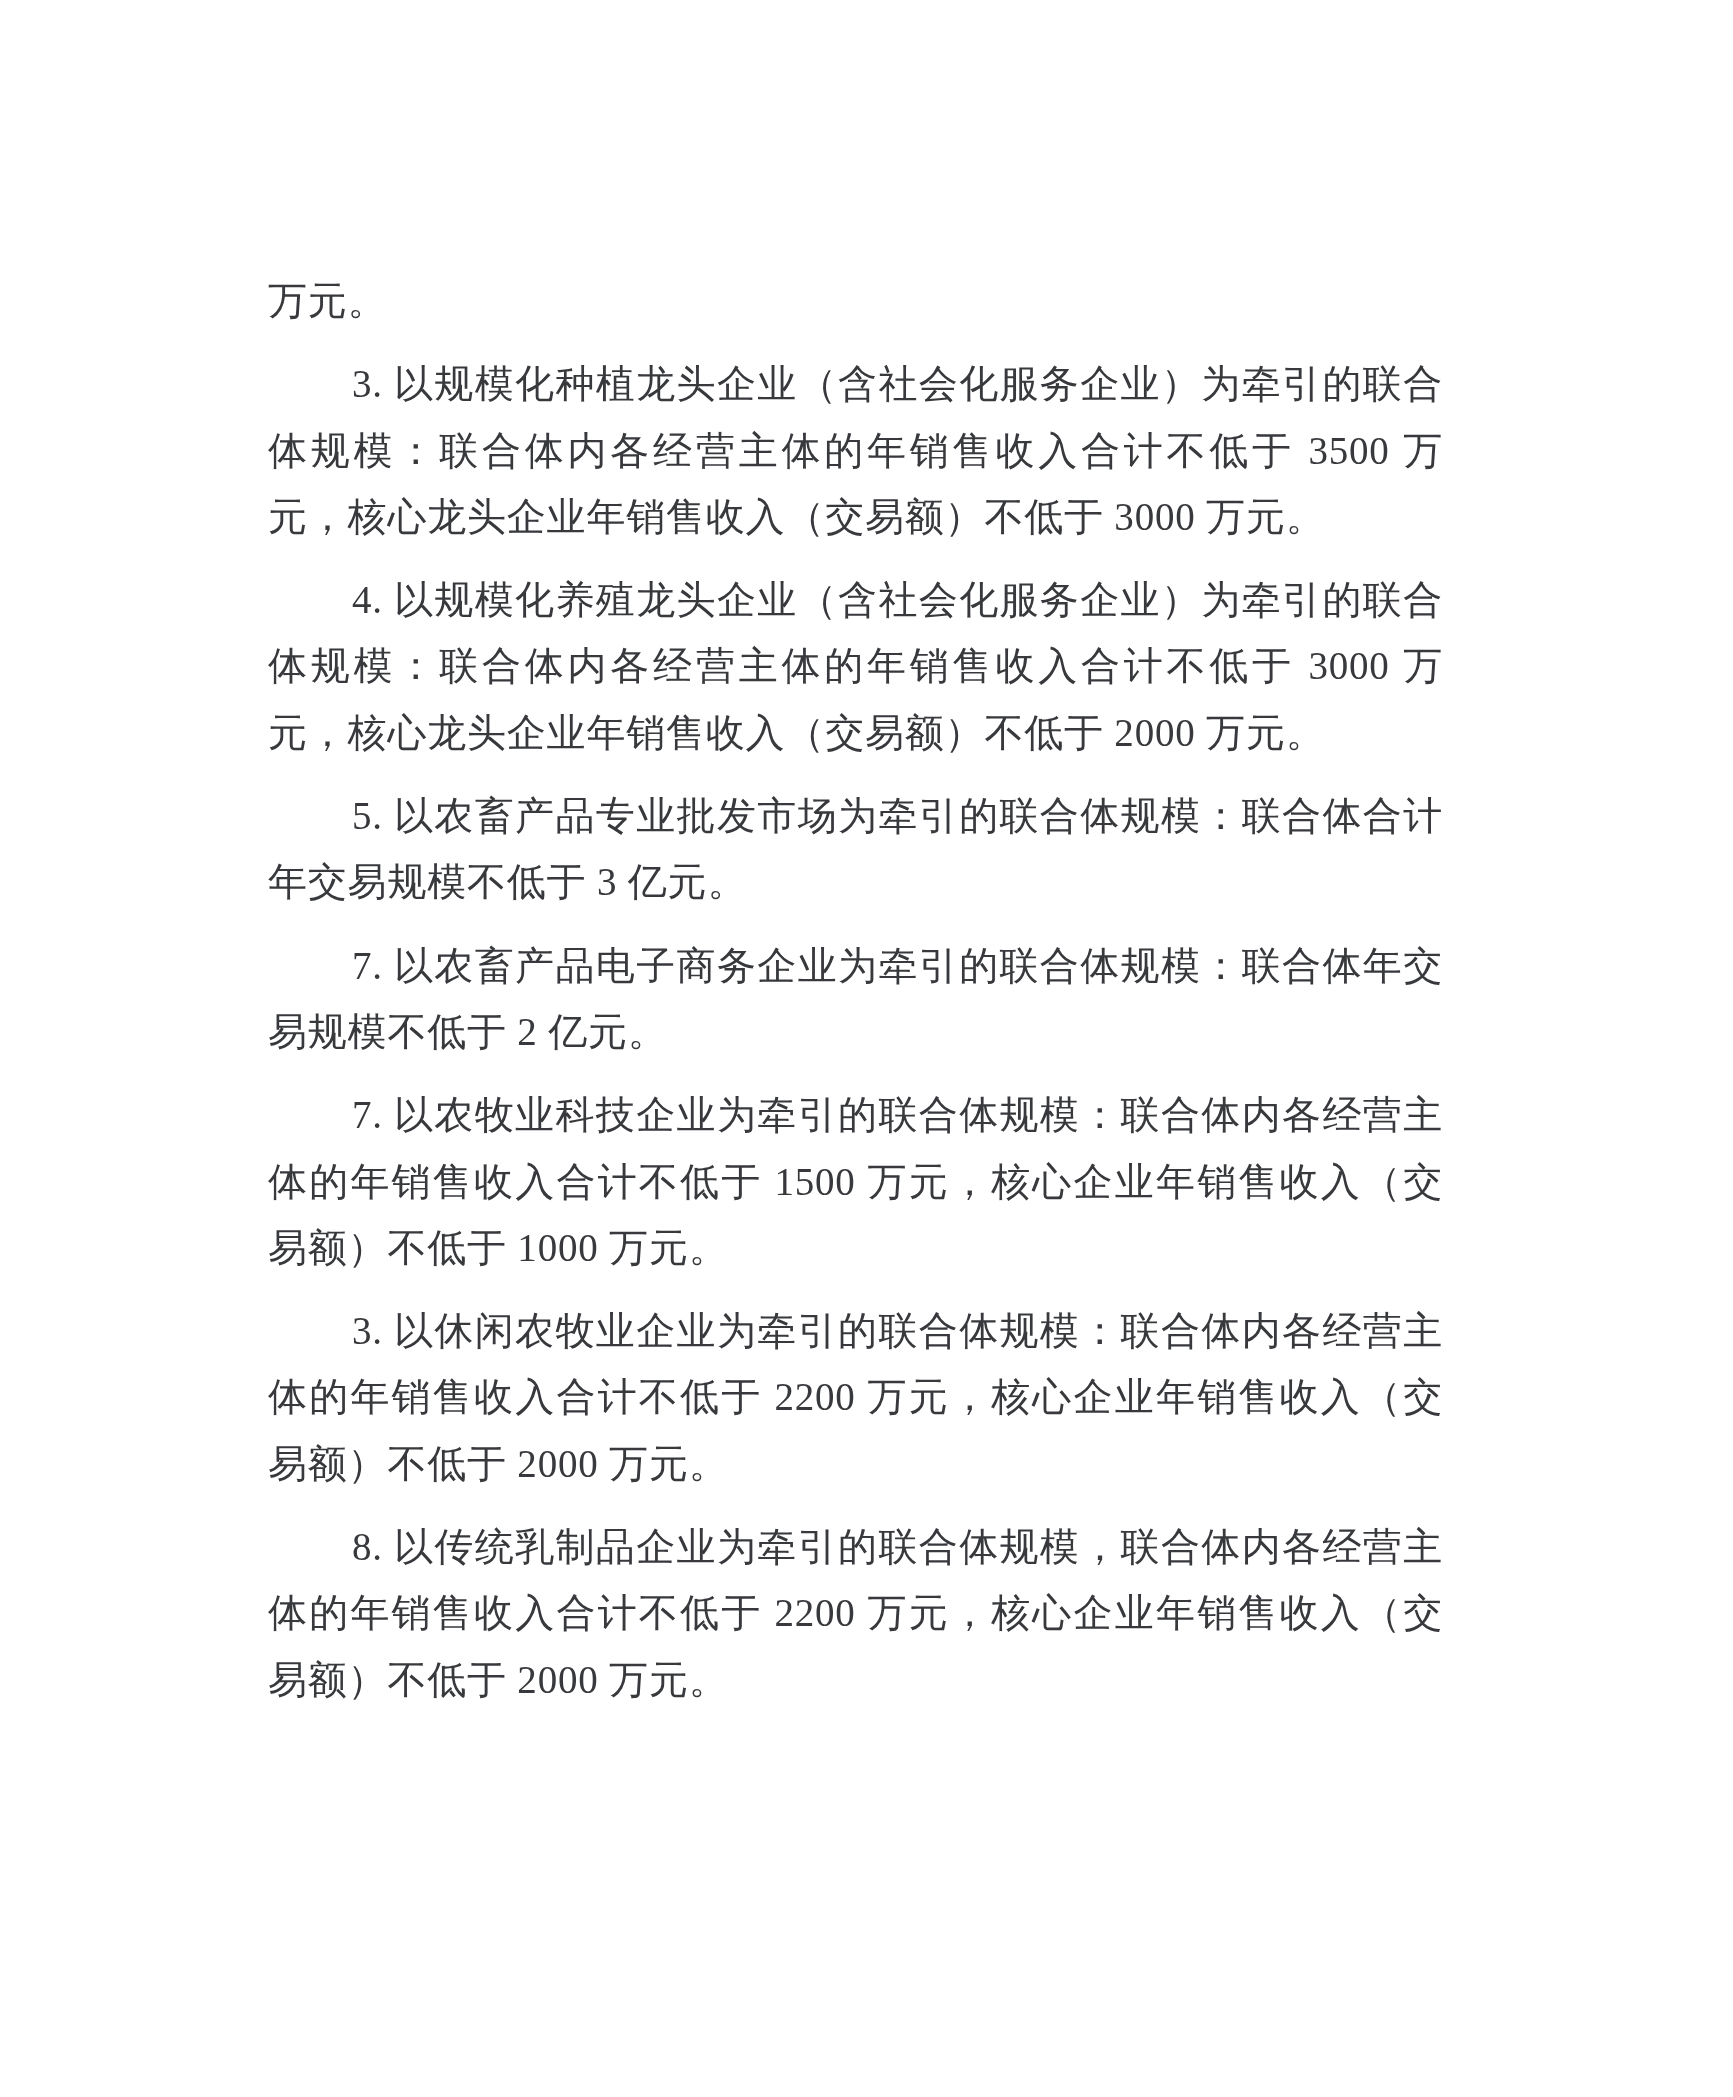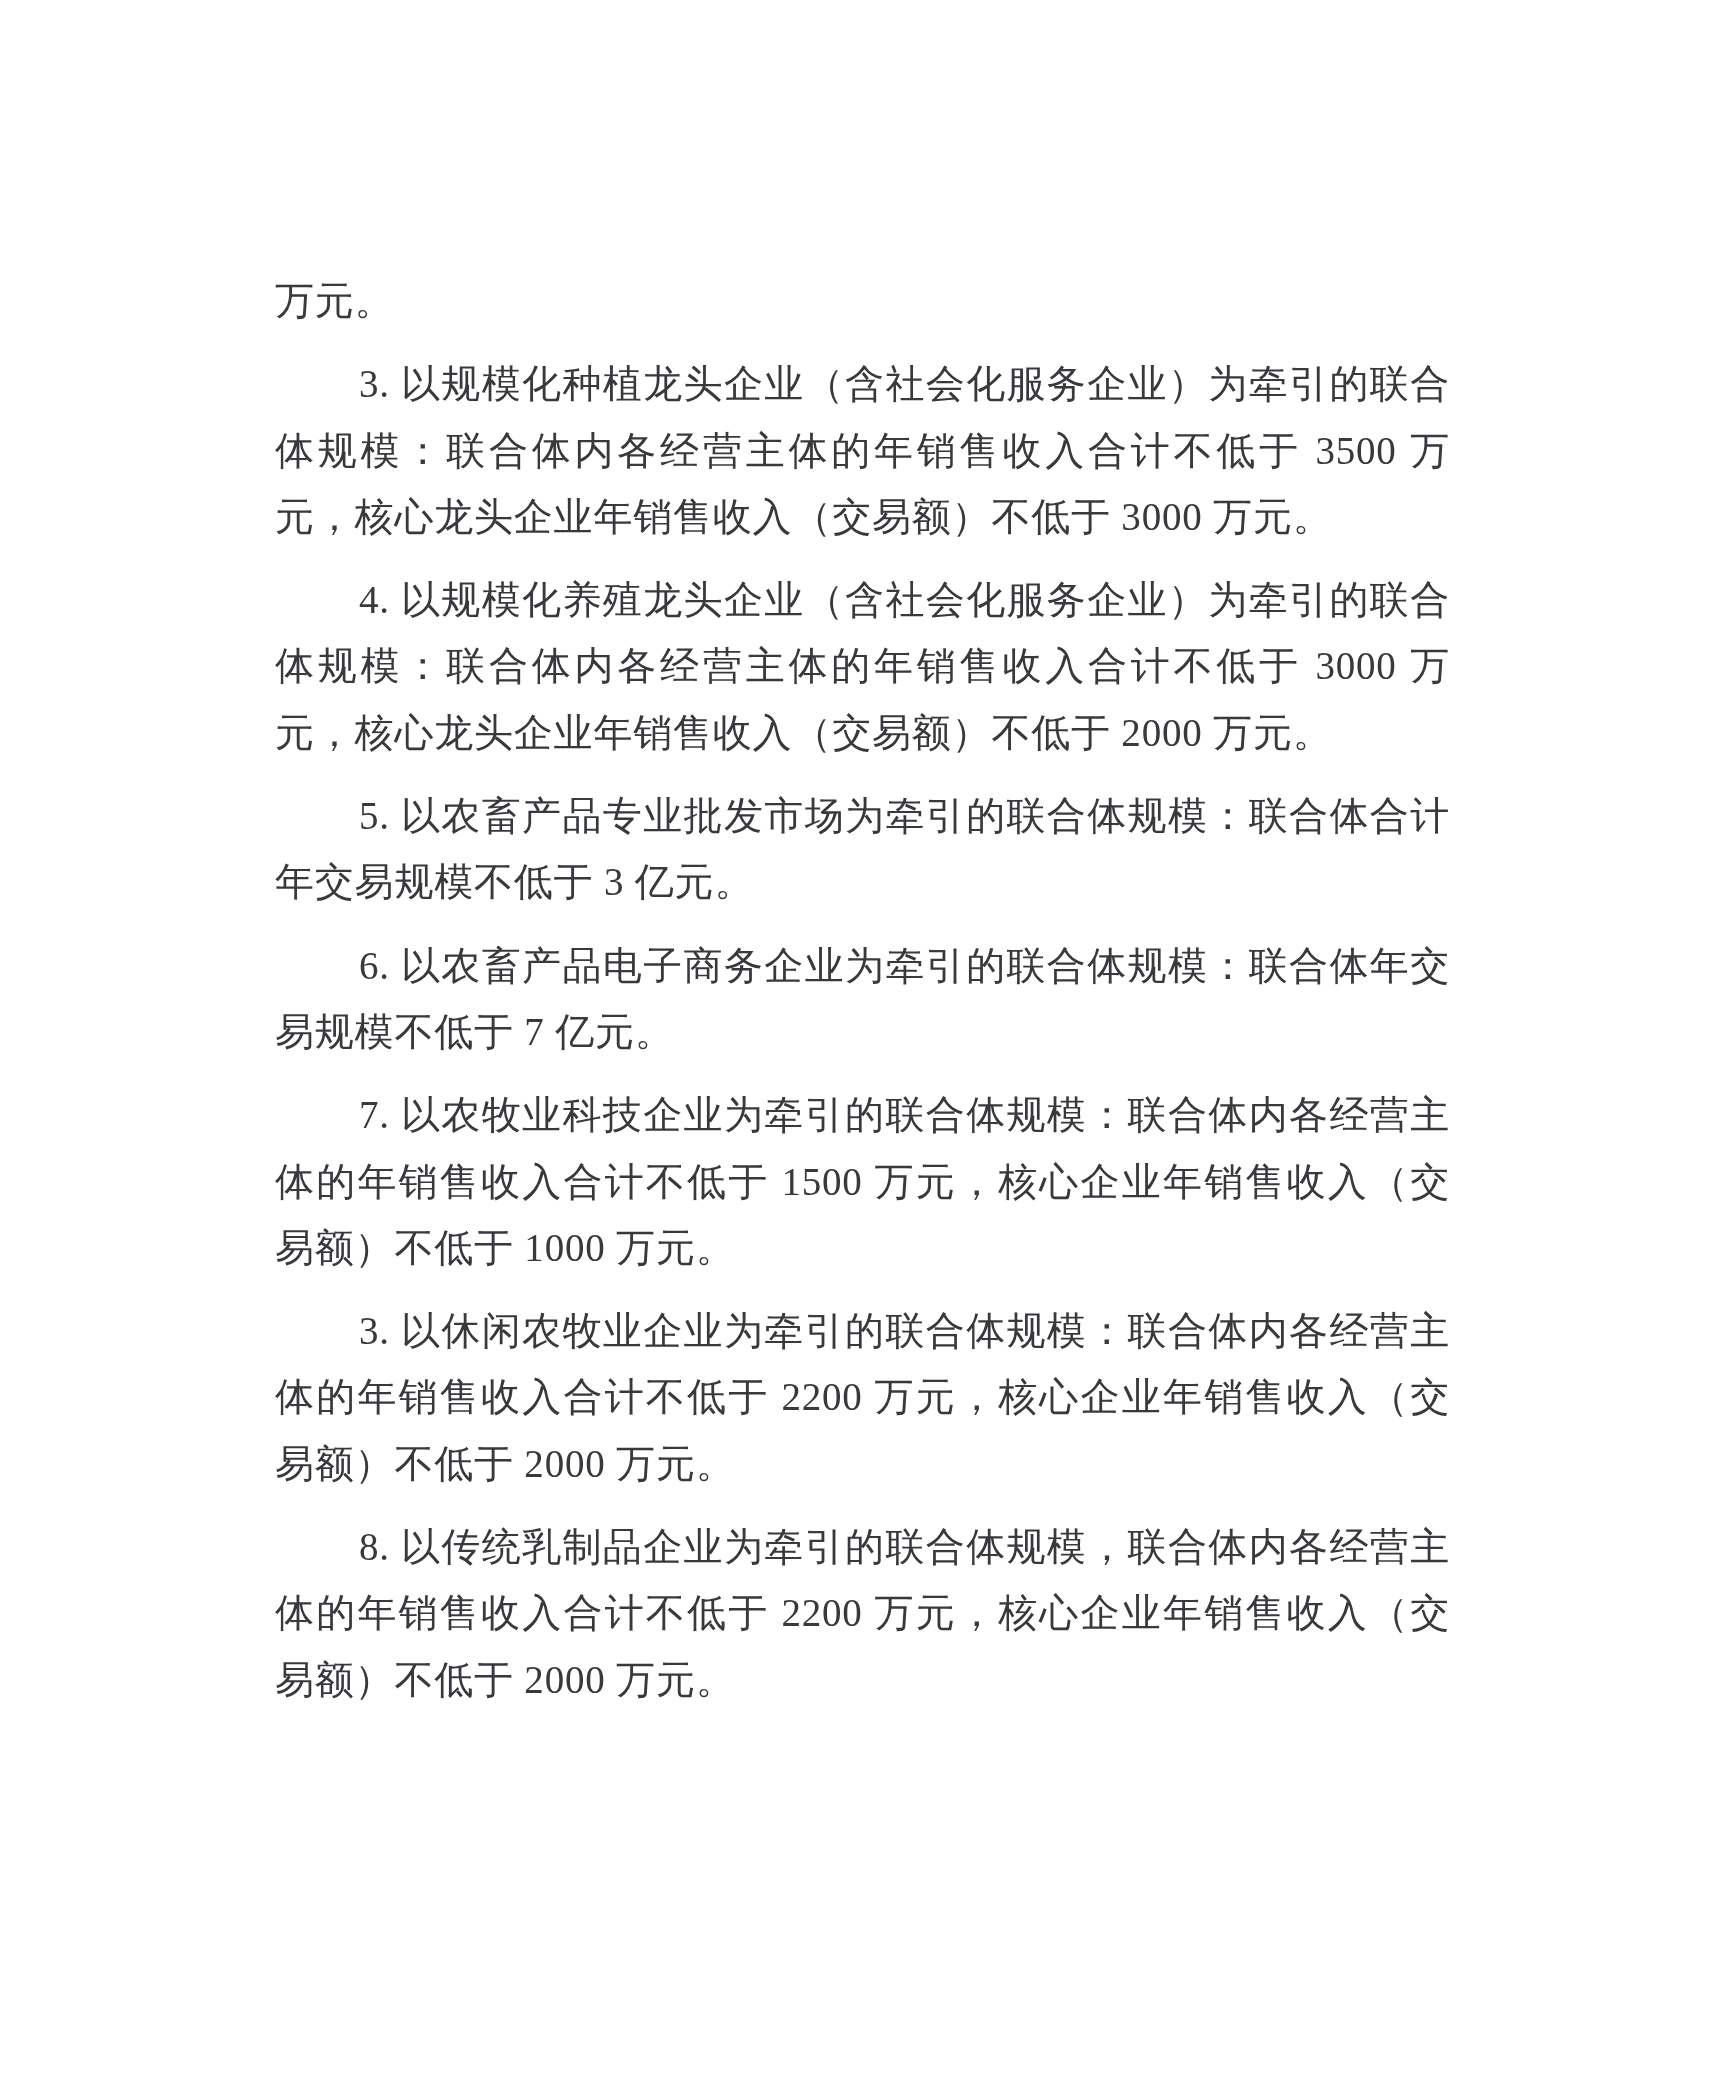--- a/index.html
+++ b/index.html
@@ -10,21 +10,21 @@
   .page {
     width: 1733px;
     height: 2453px;
     background: #ffffff;
     position: relative;
     box-sizing: border-box;
     overflow: hidden;
   }
   .doc-body {
     position: absolute;
-    left: 275px;
+    left: 268px;
     top: 268px;
     width: 1175px;
   }
   .para {
     font-family: "Liberation Serif", "DejaVu Serif", serif;
     font-size: 39px;
     line-height: 1.70;
     color: #37393c;
     text-align: justify;
     text-justify: inter-ideograph;
@@ -46,21 +46,21 @@
   <div class="doc-body">
 
     <p class="para first">万元。</p>
 
     <p class="para indent">3. 以规模化种植龙头企业（含社会化服务企业）为牵引的联合体规模：联合体内各经营主体的年销售收入合计不低于 3500 万元，核心龙头企业年销售收入（交易额）不低于 3000 万元。</p>
 
     <p class="para indent">4. 以规模化养殖龙头企业（含社会化服务企业）为牵引的联合体规模：联合体内各经营主体的年销售收入合计不低于 3000 万元，核心龙头企业年销售收入（交易额）不低于 2000 万元。</p>
 
     <p class="para indent">5. 以农畜产品专业批发市场为牵引的联合体规模：联合体合计年交易规模不低于 3 亿元。</p>
 
-    <p class="para indent">6. 以农畜产品电子商务企业为牵引的联合体规模：联合体年交易规模不低于 7 亿元。</p>
+    <p class="para indent">7. 以农畜产品电子商务企业为牵引的联合体规模：联合体年交易规模不低于 2 亿元。</p>
 
     <p class="para indent">7. 以农牧业科技企业为牵引的联合体规模：联合体内各经营主体的年销售收入合计不低于 1500 万元，核心企业年销售收入（交易额）不低于 1000 万元。</p>
 
     <p class="para indent">3. 以休闲农牧业企业为牵引的联合体规模：联合体内各经营主体的年销售收入合计不低于 2200 万元，核心企业年销售收入（交易额）不低于 2000 万元。</p>
 
     <p class="para indent">8. 以传统乳制品企业为牵引的联合体规模，联合体内各经营主体的年销售收入合计不低于 2200 万元，核心企业年销售收入（交易额）不低于 2000 万元。</p>
 
   </div>
 </div>
 

